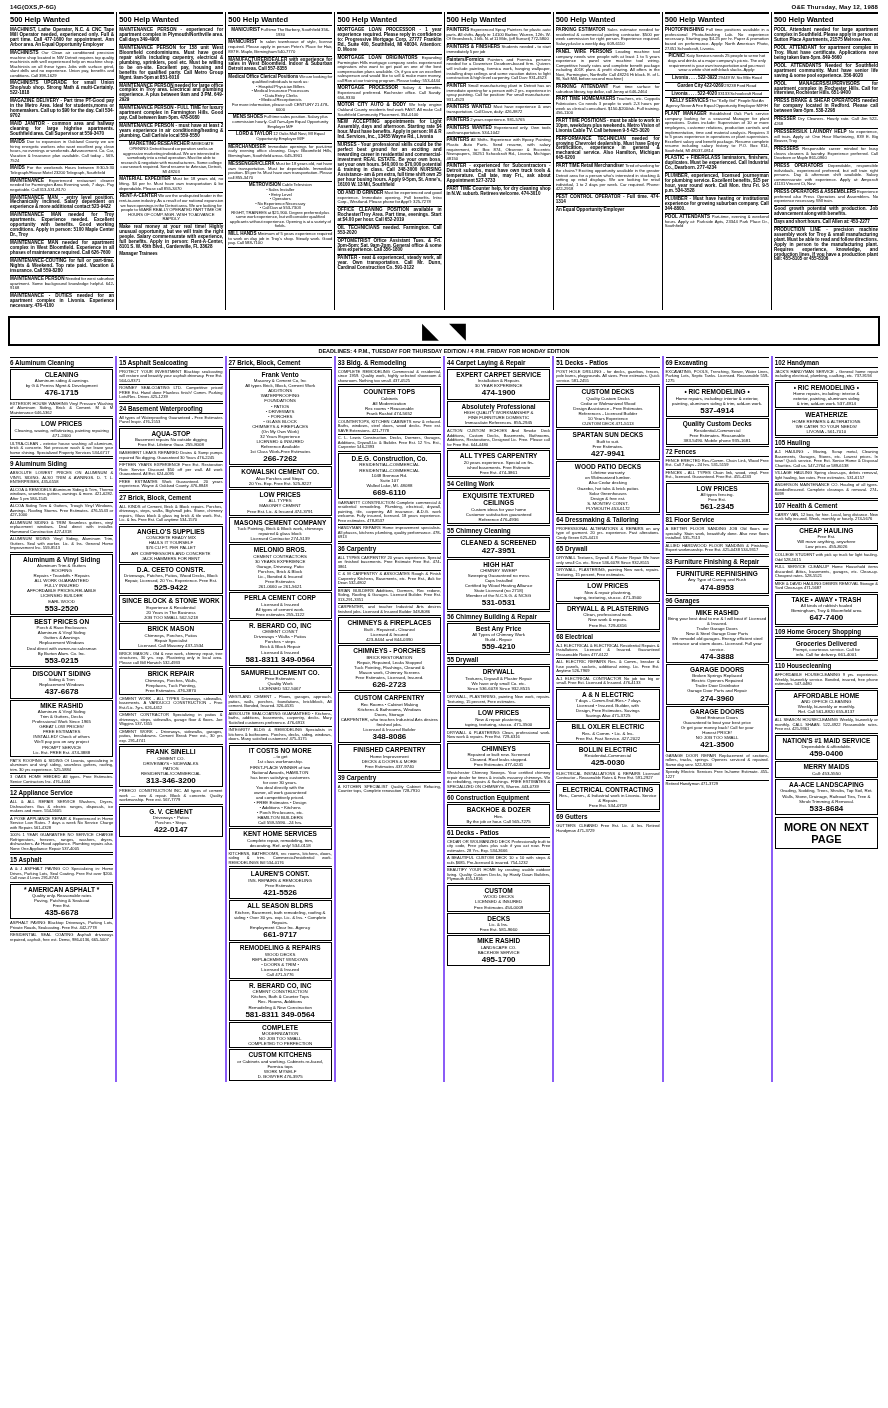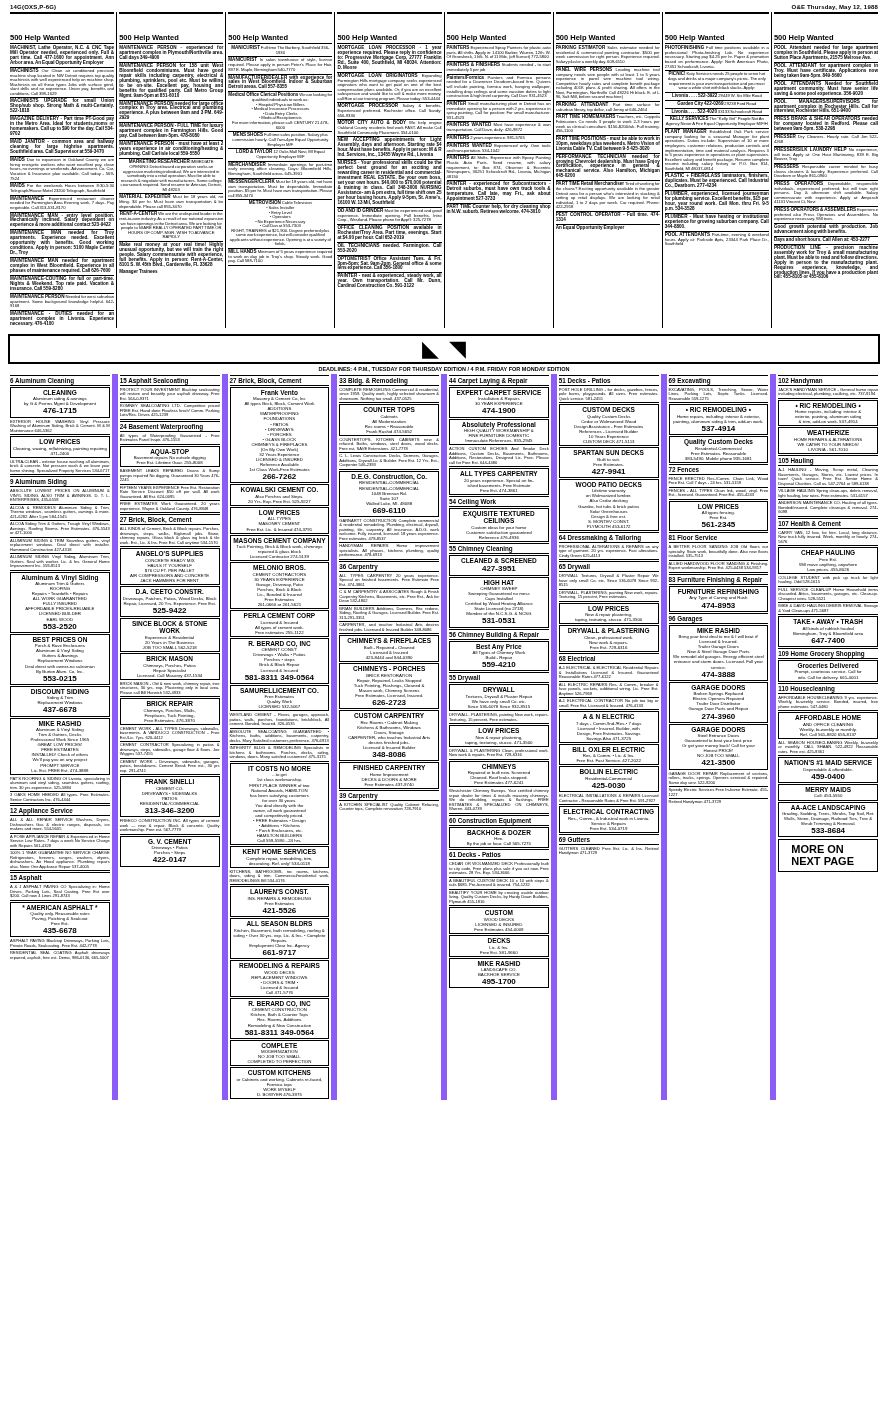--- a/index.html
+++ b/index.html
@@ -10,47 +10,47 @@
   .pagehdr{display:flex;justify-content:space-between;align-items:flex-end;
            font-size:6px;padding:4px 10px 2px 10px;letter-spacing:.2px;}
   .pagehdr .left{font-weight:bold;}
   .pagehdr .right{font-weight:bold;}
 
   
   .clsf{display:flex;gap:0;padding:0 8px;}
   .col{width:calc((872px - 0px)/8);border-left:1px solid #000;padding:0 2px;}
   .col:first-child{border-left:none;}
   .colhead{font-size:7.5px;font-weight:bold;border-top:2px solid #000;border-bottom:1px solid #000;
-           padding:19px 0 1px 0;margin-bottom:1px;}
+           padding:1px 0 1px 0;margin-bottom:1px;}
   .ad{font-size:4.2px;line-height:1.08;border-bottom:1px solid #000;padding:1px 0;
       text-align:justify;word-spacing:-0.3px;}
   .ad.nb{border-bottom:none;}
   .ad b{font-size:4.6px;}
   .ctr{text-align:center;}
 
   
   .guidebar{margin:6px 8px 2px 8px;border:2px solid #000;padding:2px 6px;
             display:flex;align-items:center;justify-content:center;gap:10px;background:#fff;}
   .guidetitle{font-family:"DejaVu Sans",sans-serif;font-weight:bold;font-size:30px;
               letter-spacing:1px;line-height:1;}
   .guidedead{font-size:5.5px;font-weight:bold;text-align:center;margin:0 0 2px 0;}
   .flagL,.flagR{font-size:22px;line-height:1;}
 
   
   .sg{display:flex;padding:0 8px;}
-  .sgcol{width:calc(872px/8);border-left:6px solid #8b5cf6;padding:0 2px;}
+  .sgcol{width:calc(872px/8);border-left:2px solid #8b5cf6;padding:0 2px;}
   .sgcol:first-child{border-left:none;}
   .cat{font-size:6.3px;font-weight:bold;border-top:1.5px solid #000;border-bottom:1px solid #000;
        padding:1px 0;margin:1px 0;}
   .sad{font-size:4.1px;line-height:1.1;border-bottom:1px solid #000;padding:1px 0;text-align:justify;}
   .sad.nb{border-bottom:none;}
   .boxad{border:1px solid #000;padding:1px;margin:1px 0;text-align:center;font-size:4.4px;line-height:1.15;}
   .boxad .n{font-weight:bold;font-size:6.5px;}
   .boxad .p{font-weight:bold;font-size:8px;}
-  .more{border:1px solid #000;text-align:left;font-weight:bold;font-size:11px;line-height:1.1;padding:3px 12px;margin-top:2px;}
+  .more{border:1px solid #000;text-align:center;font-weight:bold;font-size:11px;line-height:1.1;padding:3px 0;margin-top:2px;}
 </style>
 </head>
 <body>
 
 <div class="page">
 
   <div class="pagehdr">
     <div class="left">14G(OXS,P-6G)</div>
     <div class="right">O&amp;E   Thursday, May 12, 1988</div>
   </div>

